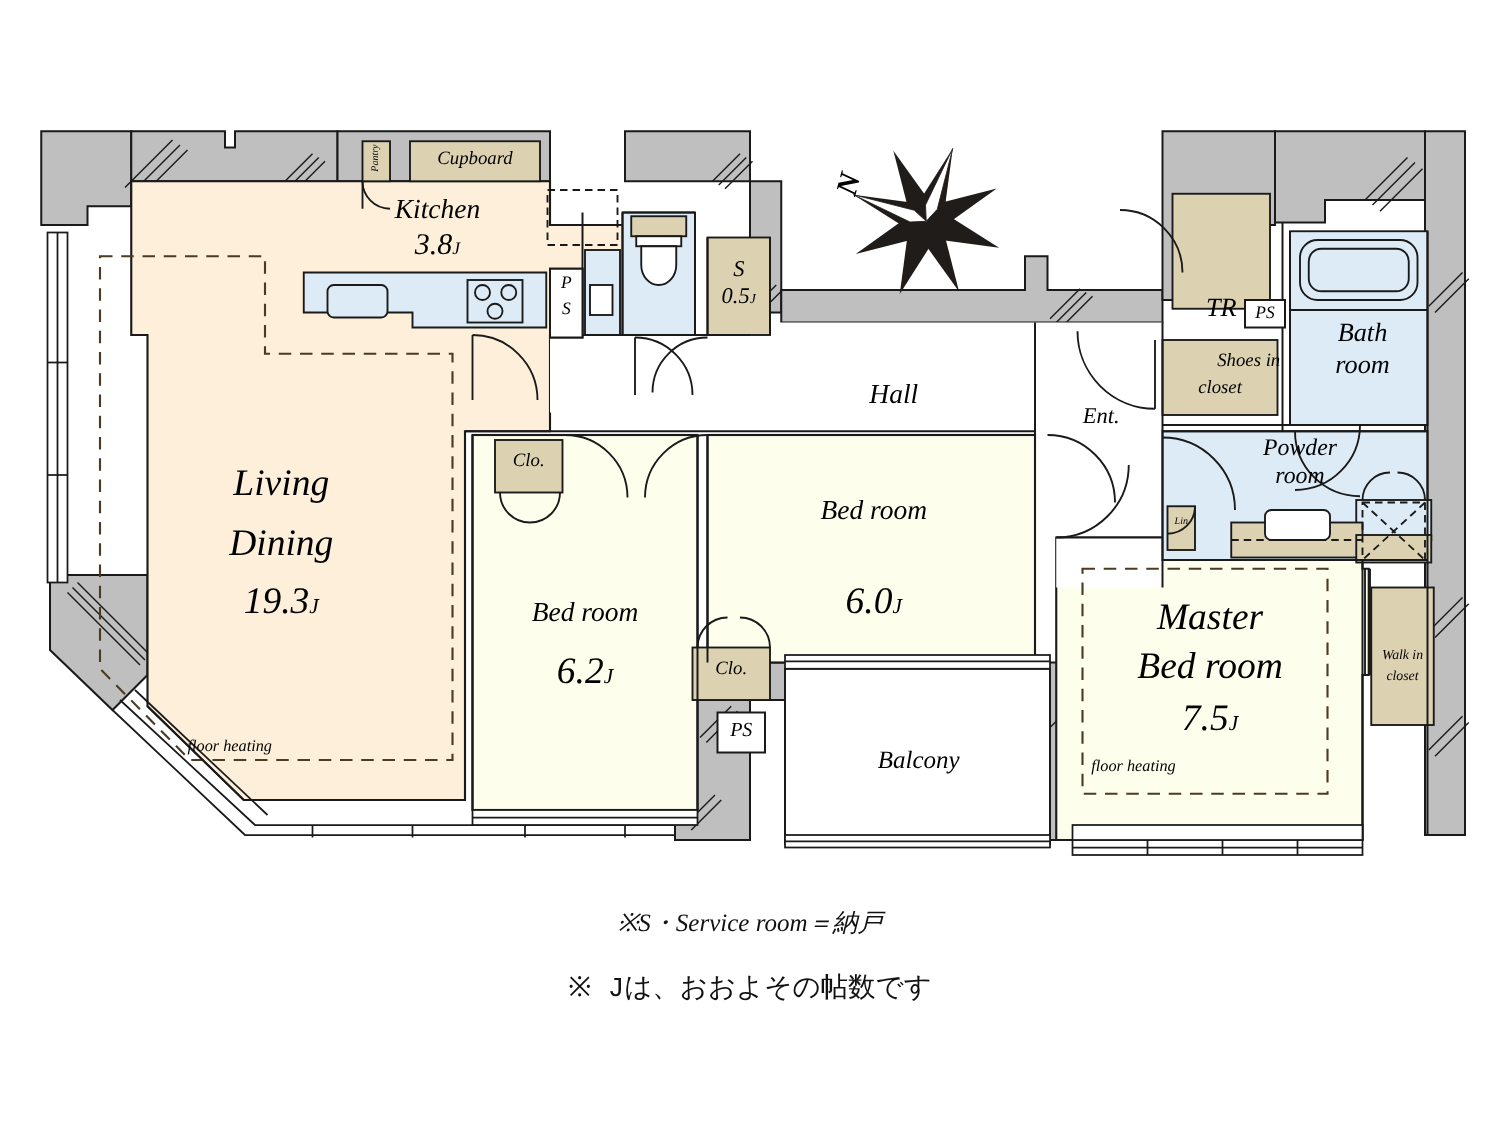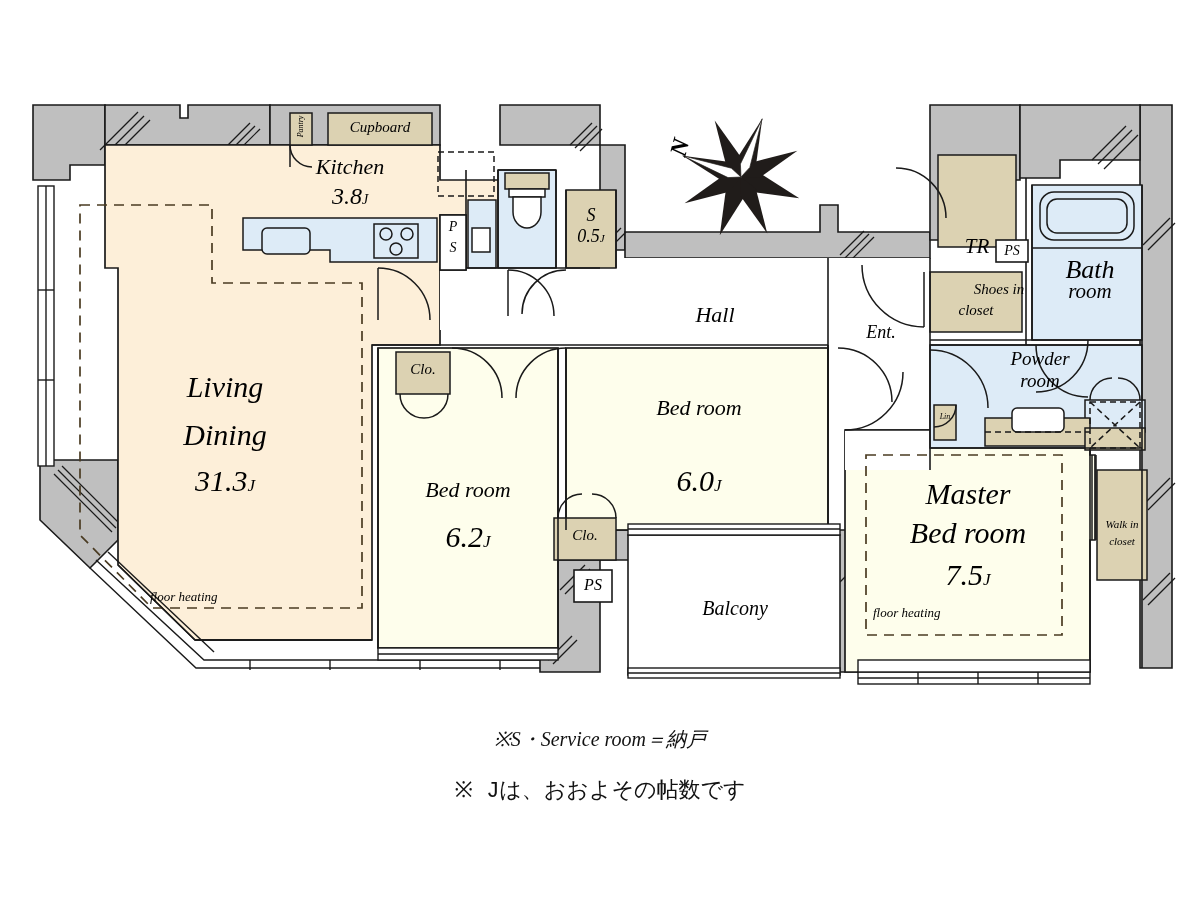--- a/index.html
+++ b/index.html
@@ -301,21 +301,21 @@
       <path d="M-44,44 L-18,6 L0,0 L-6,18 Z" fill="#201c1a"></path>
       <path d="M0,-62 L5,-12 L0,0 L-5,-12 Z" fill="#fff" stroke="#201c1a" stroke-width="0.6"></path>
       <path d="M-62,0 L-12,-5 L0,0 L-12,5 Z" fill="#fff" stroke="#201c1a" stroke-width="0.6"></path>
     </g>
   </g>
 </svg>
 
 <div class="lbl room-big" style="left:140px;top:370px;width:170px;">Living</div>
 <div class="lbl room-big" style="left:140px;top:418px;width:170px;">Dining</div>
 <div class="lbl area" style="left:140px;top:464px;width:170px;">
-  <span>31.3</span><span class="j">J</span>
+  <span>19.3</span><span class="j">J</span>
 </div>
 <div class="lbl fh" style="left:150px;top:590px;width:120px;text-align:left;">floor heating</div>
 
 <div class="lbl room-name" style="left:290px;top:155px;width:120px;">Kitchen</div>
 <div class="lbl area" style="left:290px;top:183px;width:120px;font-size:24px;">
   <span>3.8</span><span class="j" style="font-size:14px;">J</span>
 </div>
 <div class="lbl small" style="left:330px;top:119px;width:100px;">Cupboard</div>
 <div class="lbl tiny vert" style="left:286px;top:122px;width:30px;">Pantry</div>
 
@@ -331,21 +331,21 @@
 
 <div class="lbl" style="left:846px;top:322px;width:70px;font-size:18px;">Ent.</div>
 
 <div class="lbl" style="left:938px;top:187px;width:78px;font-size:21px;margin-top:48px;">TR</div>
 
 <div class="lbl" style="left:996px;top:243px;width:32px;font-size:14px;">PS</div>
 
 <div class="lbl small" style="left:930px;top:281px;width:92px;margin-left:23px;">Shoes in</div>
 <div class="lbl small" style="left:930px;top:302px;width:92px;">closet</div>
 
-<div class="lbl room-name" style="left:1042px;top:255px;width:96px;font-size:26px;">Bath</div>
+<div class="lbl room-name" style="left:1042px;top:255px;width:96px;font-size:21px;">Bath</div>
 <div class="lbl room-name" style="left:1042px;top:280px;width:96px;font-size:21px;">room</div>
 
 <div class="lbl room-name" style="left:985px;top:348px;width:110px;font-size:19px;">Powder</div>
 <div class="lbl room-name" style="left:985px;top:370px;width:110px;font-size:19px;">room</div>
 
 <div class="lbl tiny" style="left:932px;top:413px;width:26px;">Lin</div>
 
 <div class="lbl room-name" style="left:383px;top:478px;width:170px;">Bed room</div>
 <div class="lbl area" style="left:383px;top:520px;width:170px;">
   <span>6.2</span><span class="j">J</span>

